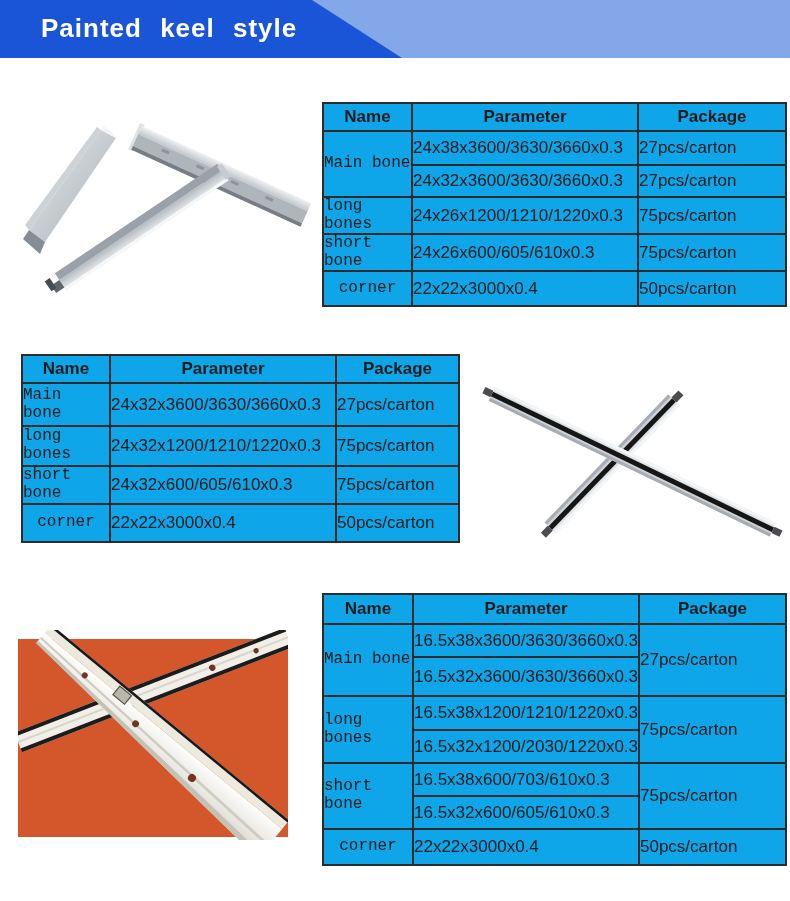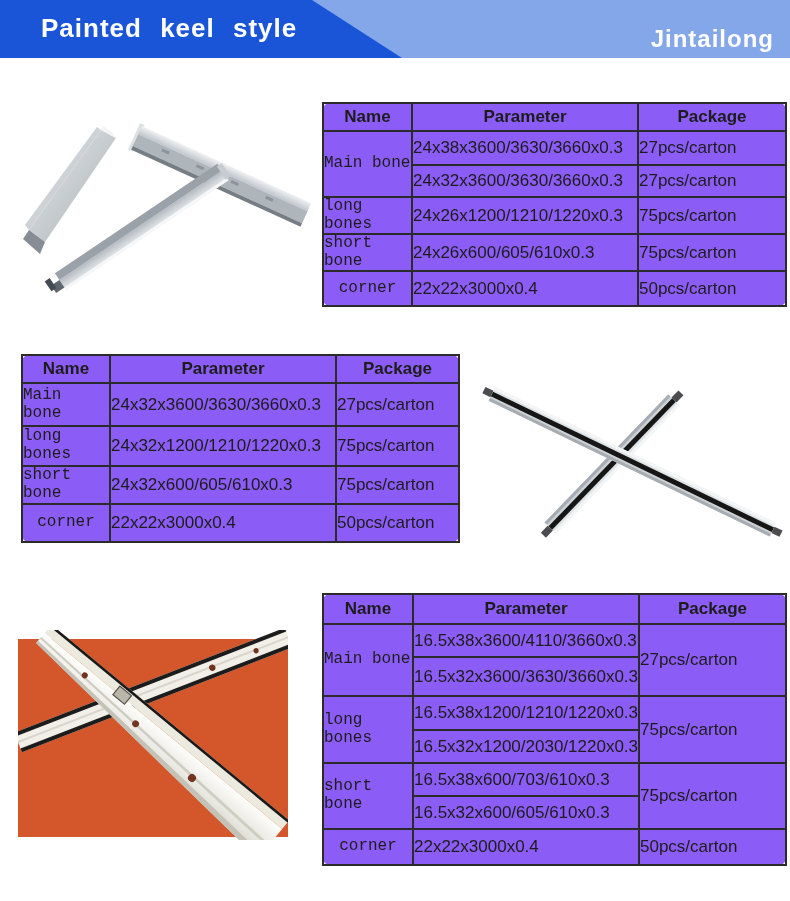--- a/index.html
+++ b/index.html
@@ -9,38 +9,37 @@
   }
   
   .banner{position:absolute;left:0;top:0;width:790px;height:58px;background:#84a7ea;}
   .banner-dark{position:absolute;left:0;top:0;width:100%;height:100%;background:#1b55d7;
     clip-path:polygon(0 0,312px 0,402px 100%,0 100%);}
   .banner-title{position:absolute;left:25px;top:50%;transform:translateY(-52%);
     color:#fff;font-weight:bold;font-size:26px;word-spacing:10px;letter-spacing:1px;white-space:nowrap;margin-left:16px;}
   .banner-brand{position:absolute;right:16px;top:25px;color:#fff;font-weight:bold;
     font-size:24px;letter-spacing:1px;white-space:nowrap;}
   
-  table.spec{position:absolute;border-collapse:collapse;table-layout:fixed;background:#8b5cf6;border-radius:10px;}
+  table.spec{position:absolute;border-collapse:collapse;table-layout:fixed;background:#0ea5e9;}
   table.spec th,table.spec td{border:2px solid #2b2b2b;padding:0;overflow:hidden;}
   table.spec th{font-size:17px;font-weight:bold;text-align:center;}
   td.name{font-size:16px;text-align:left;padding-left:13px;line-height:1.1;vertical-align:middle;font-family:Liberation Mono, monospace;}
   td.name.center{text-align:center;padding-left:0;margin-top:38px;}
   td.param,td.pack{font-size:17px;vertical-align:middle;white-space:nowrap;}
   
   .photo{position:absolute;}
 </style>
 </head>
 <body>
 
 <div class="page">
 
   <div class="banner">
     <div class="banner-dark"></div>
     <div class="banner-title">Painted keel style</div>
-    <div class="banner-brand">Jintailong</div>
   </div>
 
   <svg class="photo" style="left:15px;top:90px;" width="300" height="213" viewBox="0 0 300 213">
     <defs>
       <linearGradient id="gA" x1="0" y1="0" x2="1" y2="1">
         <stop offset="0" stop-color="#e6e9eb"></stop>
           <stop offset="1" stop-color="#a8afb6"></stop>
       </linearGradient>
       <linearGradient id="gB" x1="0" y1="0" x2="0" y2="1">
         <stop offset="0" stop-color="#f0f2f4"></stop>
@@ -194,21 +193,21 @@
     <thead>
       <tr style="height:30px">
         <th>Name</th>
         <th>Parameter</th>
         <th>Package</th>
       </tr>
     </thead>
     <tbody>
       <tr style="height:33px">
         <td class="name" rowspan="2">Main bone</td>
-        <td class="param">16.5x38x3600/4110/3660x0.3</td>
+        <td class="param">16.5x38x3600/3630/3660x0.3</td>
         <td class="pack" rowspan="2">27pcs/carton</td>
       </tr>
       <tr style="height:39px">
         <td class="param">16.5x32x3600/3630/3660x0.3</td>
       </tr>
       <tr style="height:34px">
         <td class="name" rowspan="2">long bones</td>
         <td class="param">16.5x38x1200/1210/1220x0.3</td>
         <td class="pack" rowspan="2">75pcs/carton</td>
       </tr>

